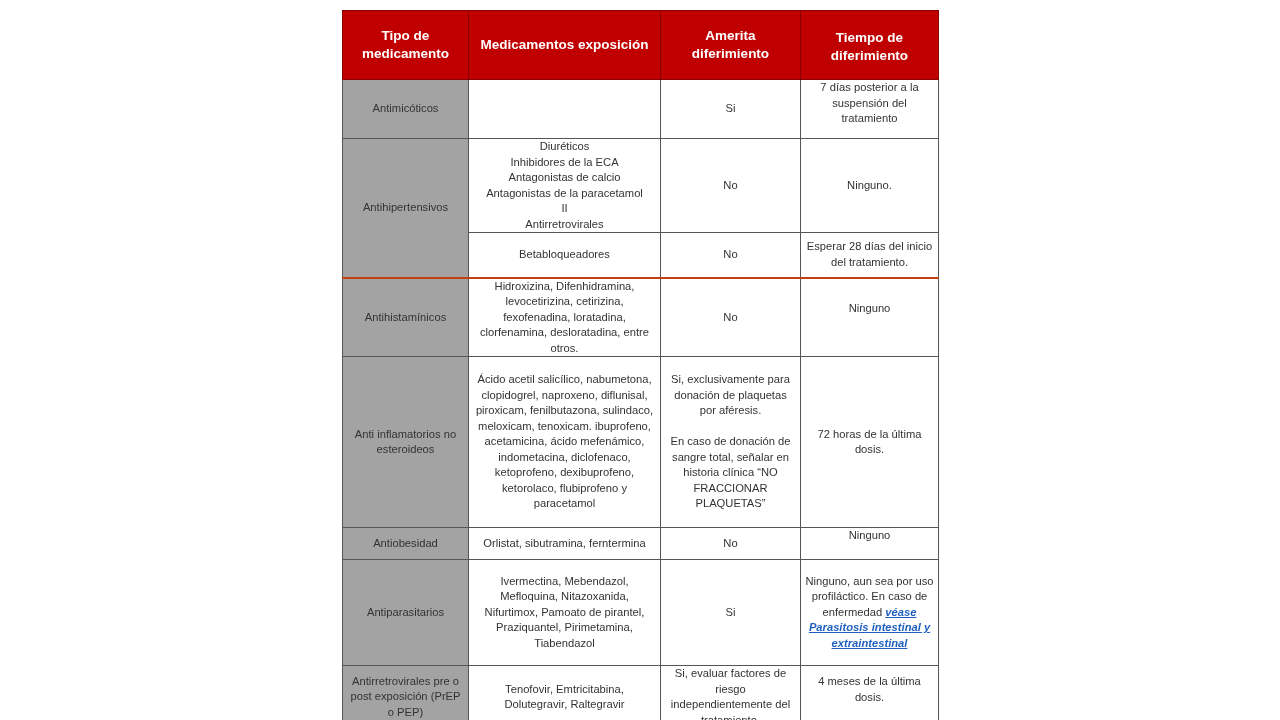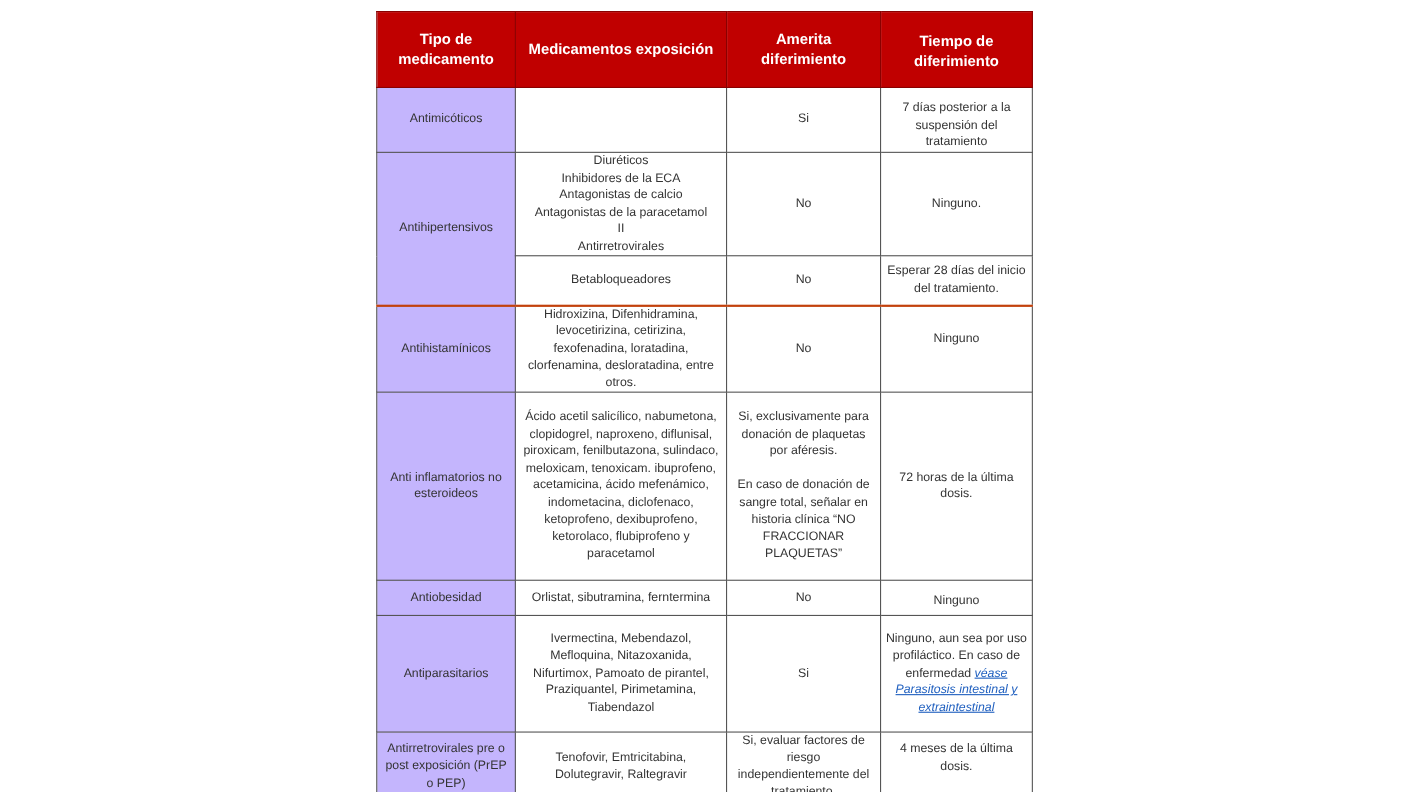--- a/index.html
+++ b/index.html
@@ -10,26 +10,26 @@
   col.c1 { width: 126px; }
   col.c2 { width: 192px; }
   col.c3 { width: 140px; }
   col.c4 { width: 138px; }
   th { background: #c00000; color: #ffffff; font-weight: bold; font-size: 13.5px;
        line-height: 18px; text-align: center; vertical-align: middle;
        border: 1px solid #8a0000; padding: 0 4px; height: 50px; }
   th.top-align { vertical-align: top; padding-top: 18px; }
   td { font-size: 11.2px; line-height: 15.5px; color: #333333; text-align: center;
        vertical-align: middle; border: 1px solid #555555; padding: 0 4px; }
-  td.type { background: #c4b5fd; }
-  td.top { vertical-align: top; padding-top: 11px; }
+  td.type { background: #a3a3a3; }
+  td.top { vertical-align: top; padding-top: 0; }
   tr.thick-top td { border-top: 2px solid #c2410c; }
   .line { display: block; }
   .gap { display: block; height: 15.5px; }
-  a.ref { color: #1f5fbf; font-weight: normal; font-style: italic; text-decoration: underline; }
+  a.ref { color: #1f5fbf; font-weight: bold; font-style: italic; text-decoration: underline; }
 </style>
 </head>
 <body>
 
 <div class="table-wrap">
 <table>
   <colgroup>
         <col class="c1">
         <col class="c2">
         <col class="c3">

